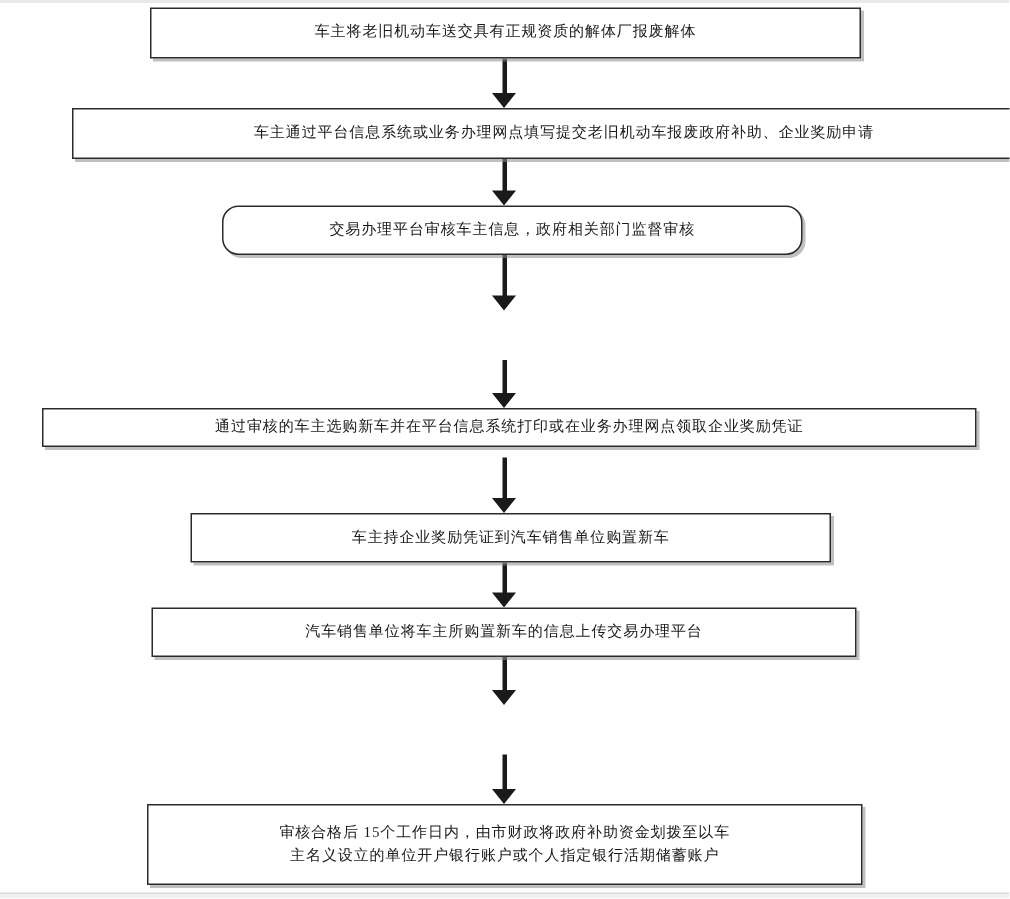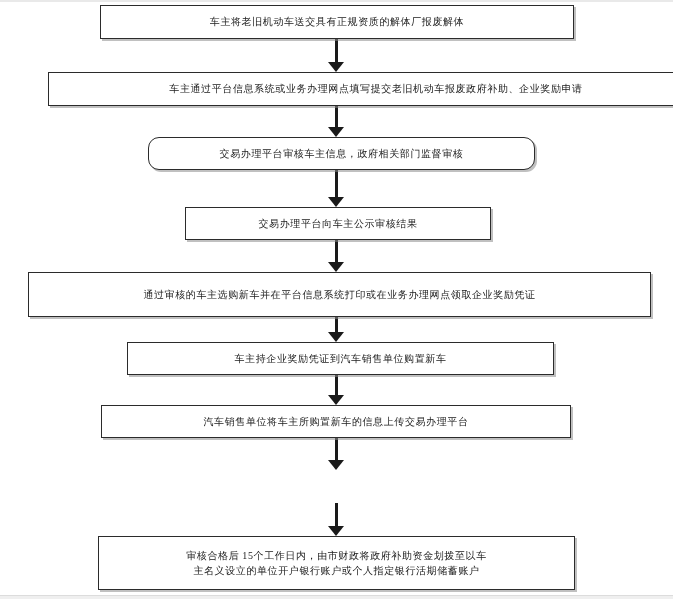--- a/index.html
+++ b/index.html
@@ -126,24 +126,21 @@
     </div>
     <div class="node" style="left: 100px; top: 5px; width: 474px; height: 34px;">
       <span class="node-text">车主将老旧机动车送交具有正规资质的解体厂报废解体</span>
     </div>
     <div class="node" style="left: 8px; top: 72px; width: 656px; height: 34px; margin-left: 40px;">
       <span class="node-text">车主通过平台信息系统或业务办理网点填写提交老旧机动车报废政府补助、企业奖励申请</span>
     </div>
     <div class="node" style="left: 148px; top: 137px; width: 387px; height: 33px; border-radius: 11px;">
       <span class="node-text">交易办理平台审核车主信息，政府相关部门监督审核</span>
     </div>
-    <div class="node" style="left: 185px; top: 207px; width: 306px; height: 33px;">
-      <span class="node-text">交易办理平台向车主公示审核结果</span>
-    </div>
-    <div class="node" style="left: 28px; top: 272px; width: 623px; height: 45px;">
+    <div class="node" style="left: 28px; top: 272px; width: 623px; height: 26px;">
       <span class="node-text">通过审核的车主选购新车并在平台信息系统打印或在业务办理网点领取企业奖励凭证</span>
     </div>
     <div class="node" style="left: 127px; top: 342px; width: 427px; height: 33px;">
       <span class="node-text">车主持企业奖励凭证到汽车销售单位购置新车</span>
     </div>
     <div class="node" style="left: 101px; top: 405px; width: 470px; height: 33px;">
       <span class="node-text">汽车销售单位将车主所购置新车的信息上传交易办理平台</span>
     </div>
     <div class="node" style="left: 98px; top: 536px; width: 477px; height: 54px;">
       <span class="node-text">审核合格后 15个工作日内，由市财政将政府补助资金划拨至以车

